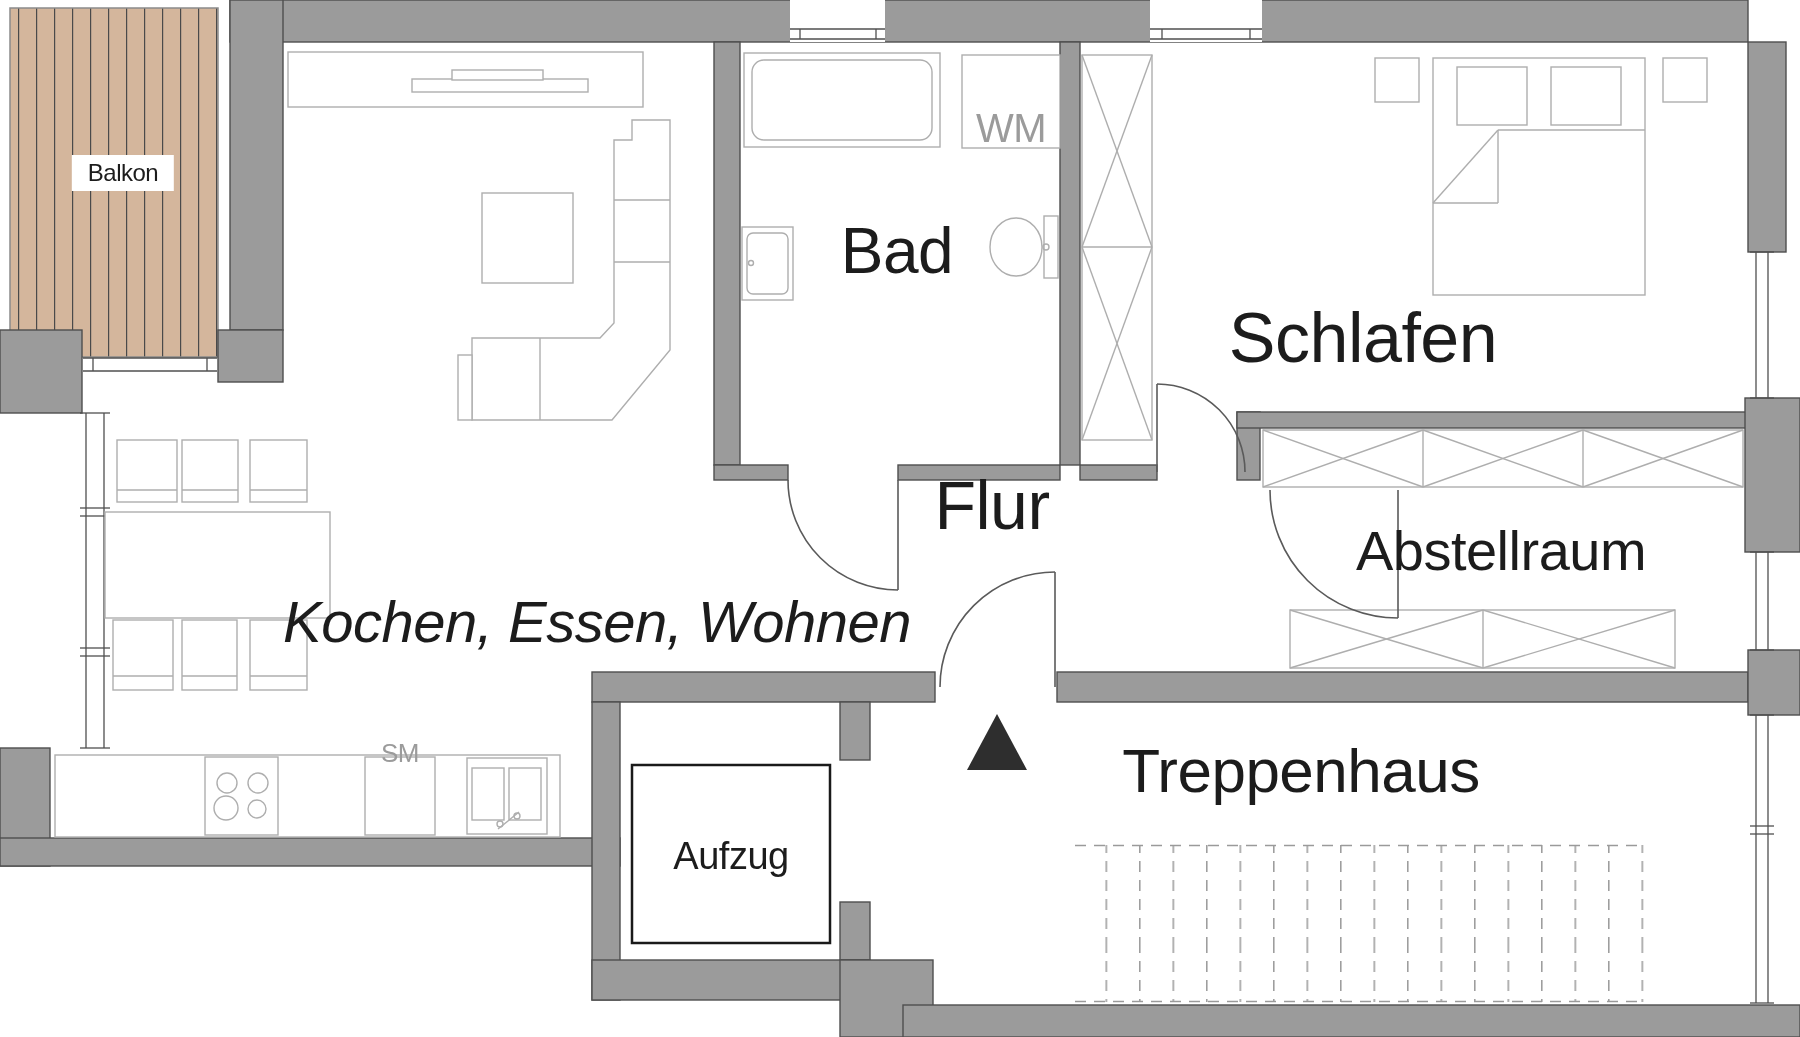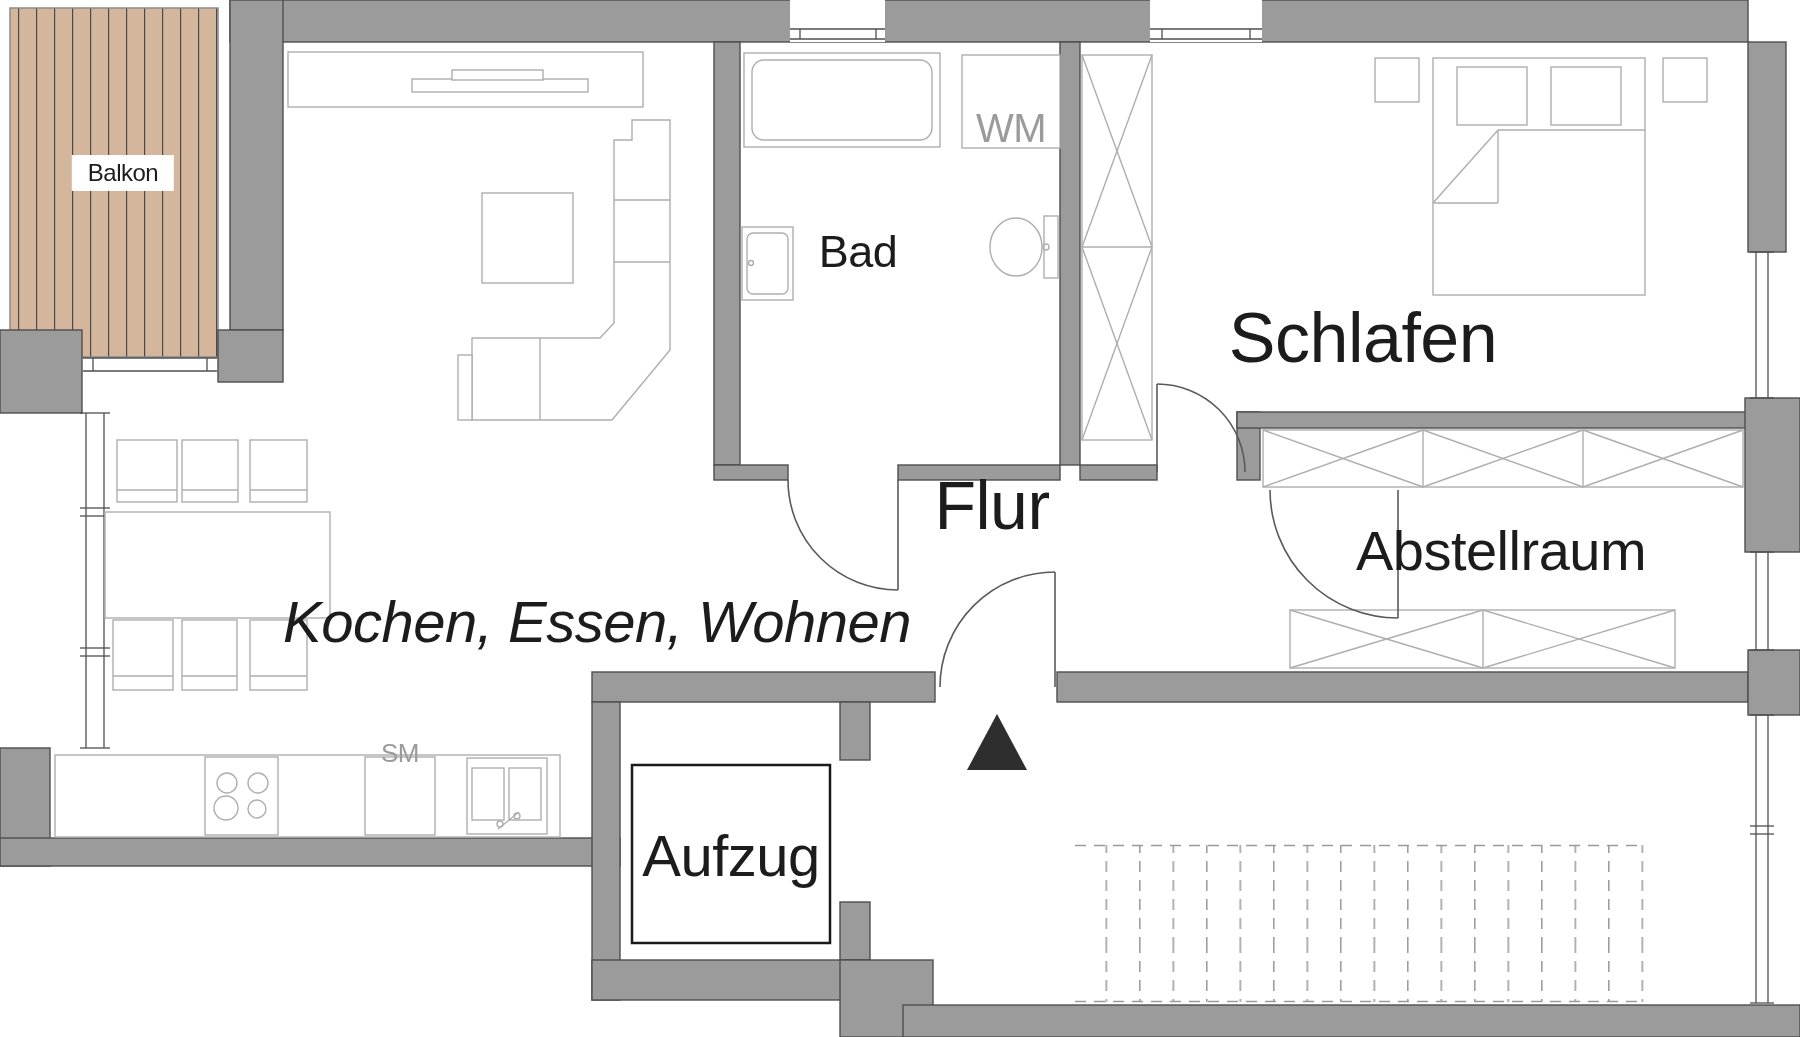--- a/index.html
+++ b/index.html
@@ -258,20 +258,21 @@
       <rect x="1075" y="845" width="570" height="157" fill="url(#stairpat)"></rect>
       <line class="stair" x1="1075" y1="845.5" x2="1645" y2="845.5"></line>
       <line class="stair" x1="1075" y1="1001.5" x2="1645" y2="1001.5"></line>
     </g>
 
     <polygon class="marker" points="967,770 1027,770 997,714"></polygon>
   </svg>
 
   <div class="lbl lbl-balkon" style="left:123px;top:173px;font-size:24px;">Balkon</div>
   <div class="lbl" style="left:597px;top:622px;font-size:58px;font-style:italic;">Kochen, Essen, Wohnen</div>
-  <div class="lbl" style="left:858px;top:251px;font-size:45px;">Bad</div>
+  <div class="lbl" style="left:897px;top:251px;font-size:64px;">Bad</div>
   <div class="lbl" style="left:1363px;top:338px;font-size:70px;">Schlafen</div>
   <div class="lbl" style="left:992px;top:505px;font-size:68px;">Flur</div>
   <div class="lbl" style="left:1501px;top:551px;font-size:56px;">Abstellraum</div>
-  <div class="lbl" style="left:731px;top:856px;font-size:58px;">Aufzug</div>
+  <div class="lbl" style="left:1301px;top:771px;font-size:62px;">Treppenhaus</div>
+  <div class="lbl" style="left:731px;top:856px;font-size:38px;">Aufzug</div>
   <div class="lbl lbl-gray" style="left:1011px;top:101px;font-size:40px;margin-top:27px;">WM</div>
   <div class="lbl lbl-gray" style="left:400px;top:753px;font-size:26px;">SM</div>
 </div>
 
 </body></html>

